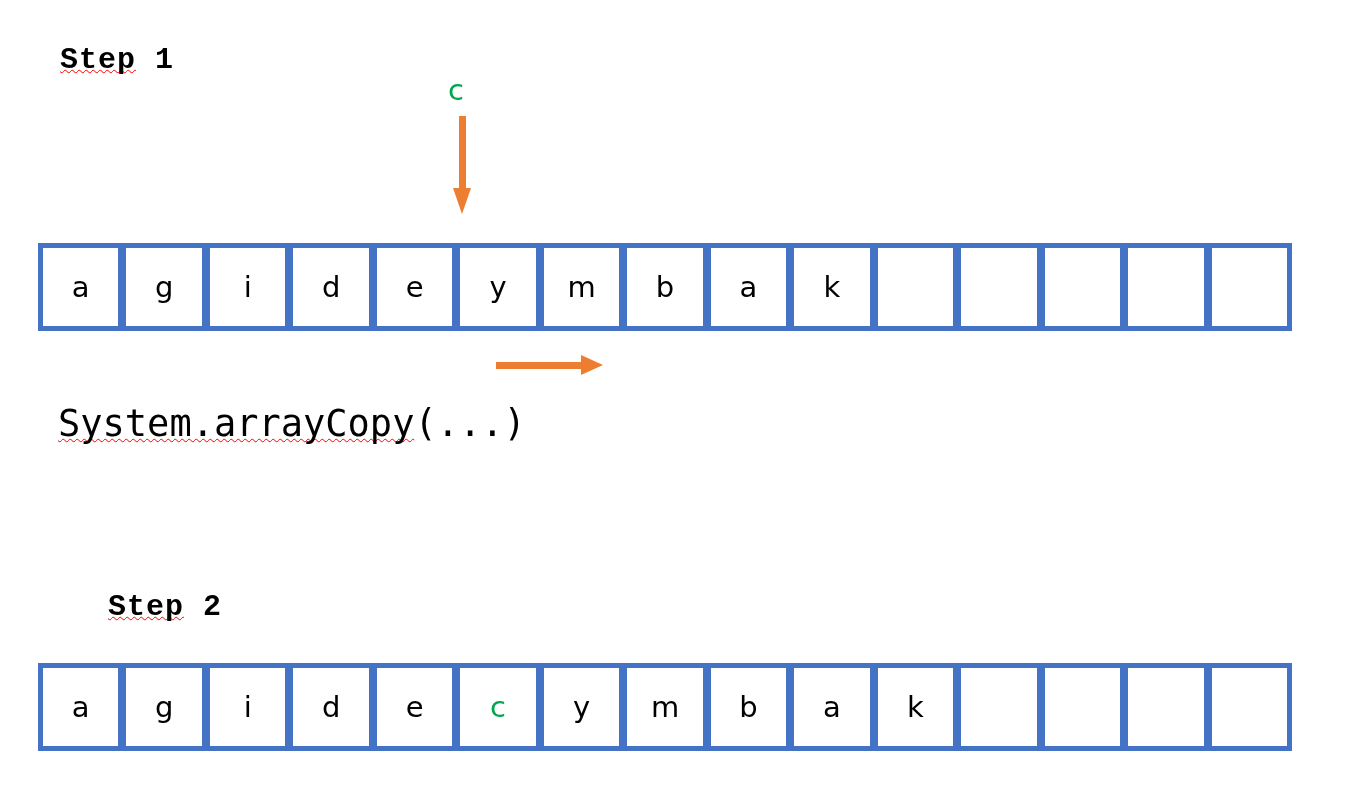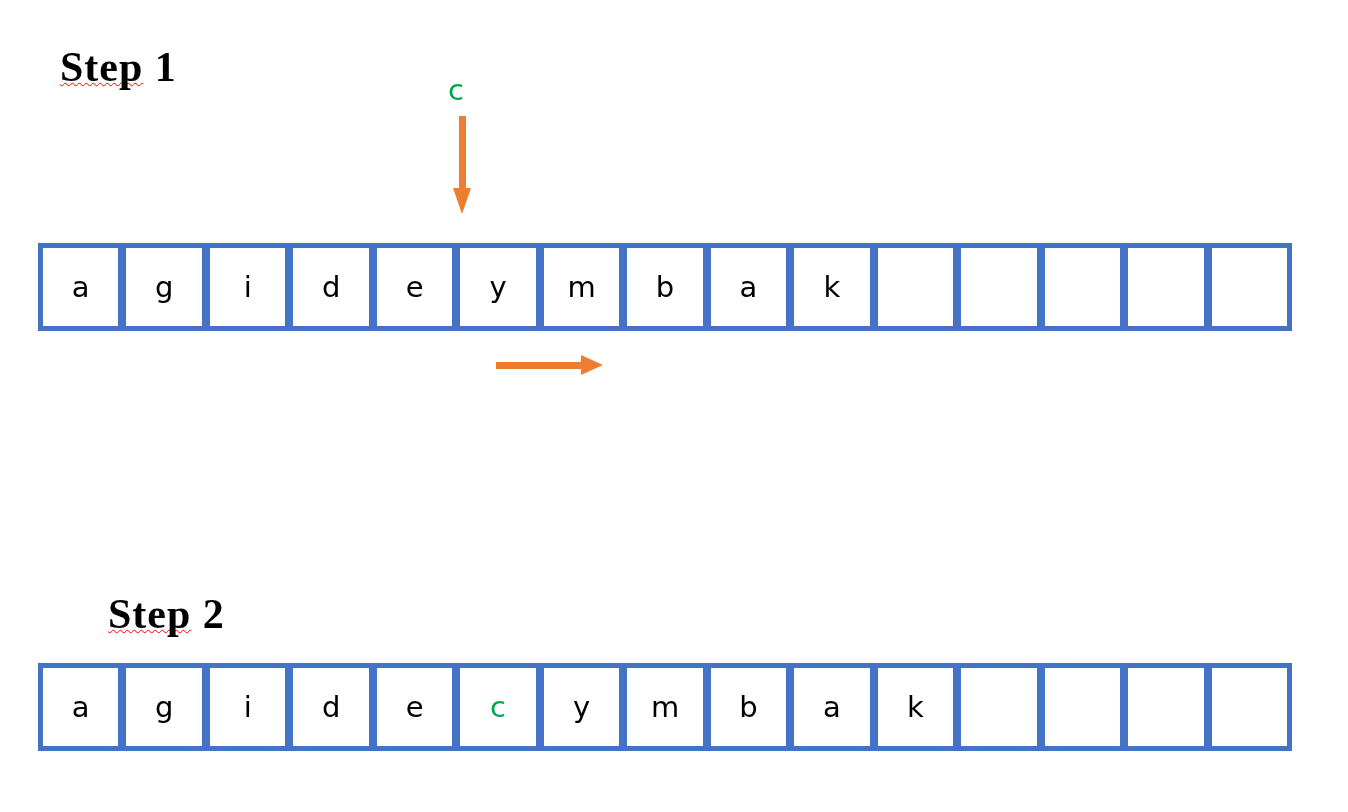--- a/index.html
+++ b/index.html
@@ -16,22 +16,22 @@
   }
 
   .canvas {
     position: absolute;
     inset: 0;
   }
 
   
   .step-heading {
     position: absolute;
-    font-family: Liberation Serif, serif;
-    font-size: 42px;
+    font-family: Liberation Mono, monospace;
+    font-size: 30px;
     font-weight: bold;
     color: #000000;
     letter-spacing: 1px;
     white-space: nowrap;
   }
   .step-heading .sp-word {
     
     text-decoration: underline wavy #ff0000;
     text-decoration-skip-ink: none;
     text-underline-offset: 1px;
@@ -179,20 +179,21 @@
       <div class="cell"></div>
       <div class="cell"></div>
       <div class="cell"></div>
     </div>
 
   <div class="h-arrow">
     <div class="shaft"></div>
     <div class="head"></div>
   </div>
 
+  <div class="caption"><span class="sp-word">System.arrayCopy</span><span>(...)</span></div>
 
   <div class="step-heading" id="step2-heading"><span class="sp-word">Step</span><span>&nbsp;</span><span>2</span></div>
 
   <div class="array" id="array-step2">
       <div class="cell">a</div>
       <div class="cell">g</div>
       <div class="cell">i</div>
       <div class="cell">d</div>
       <div class="cell">e</div>
       <div class="cell highlight">c</div>

